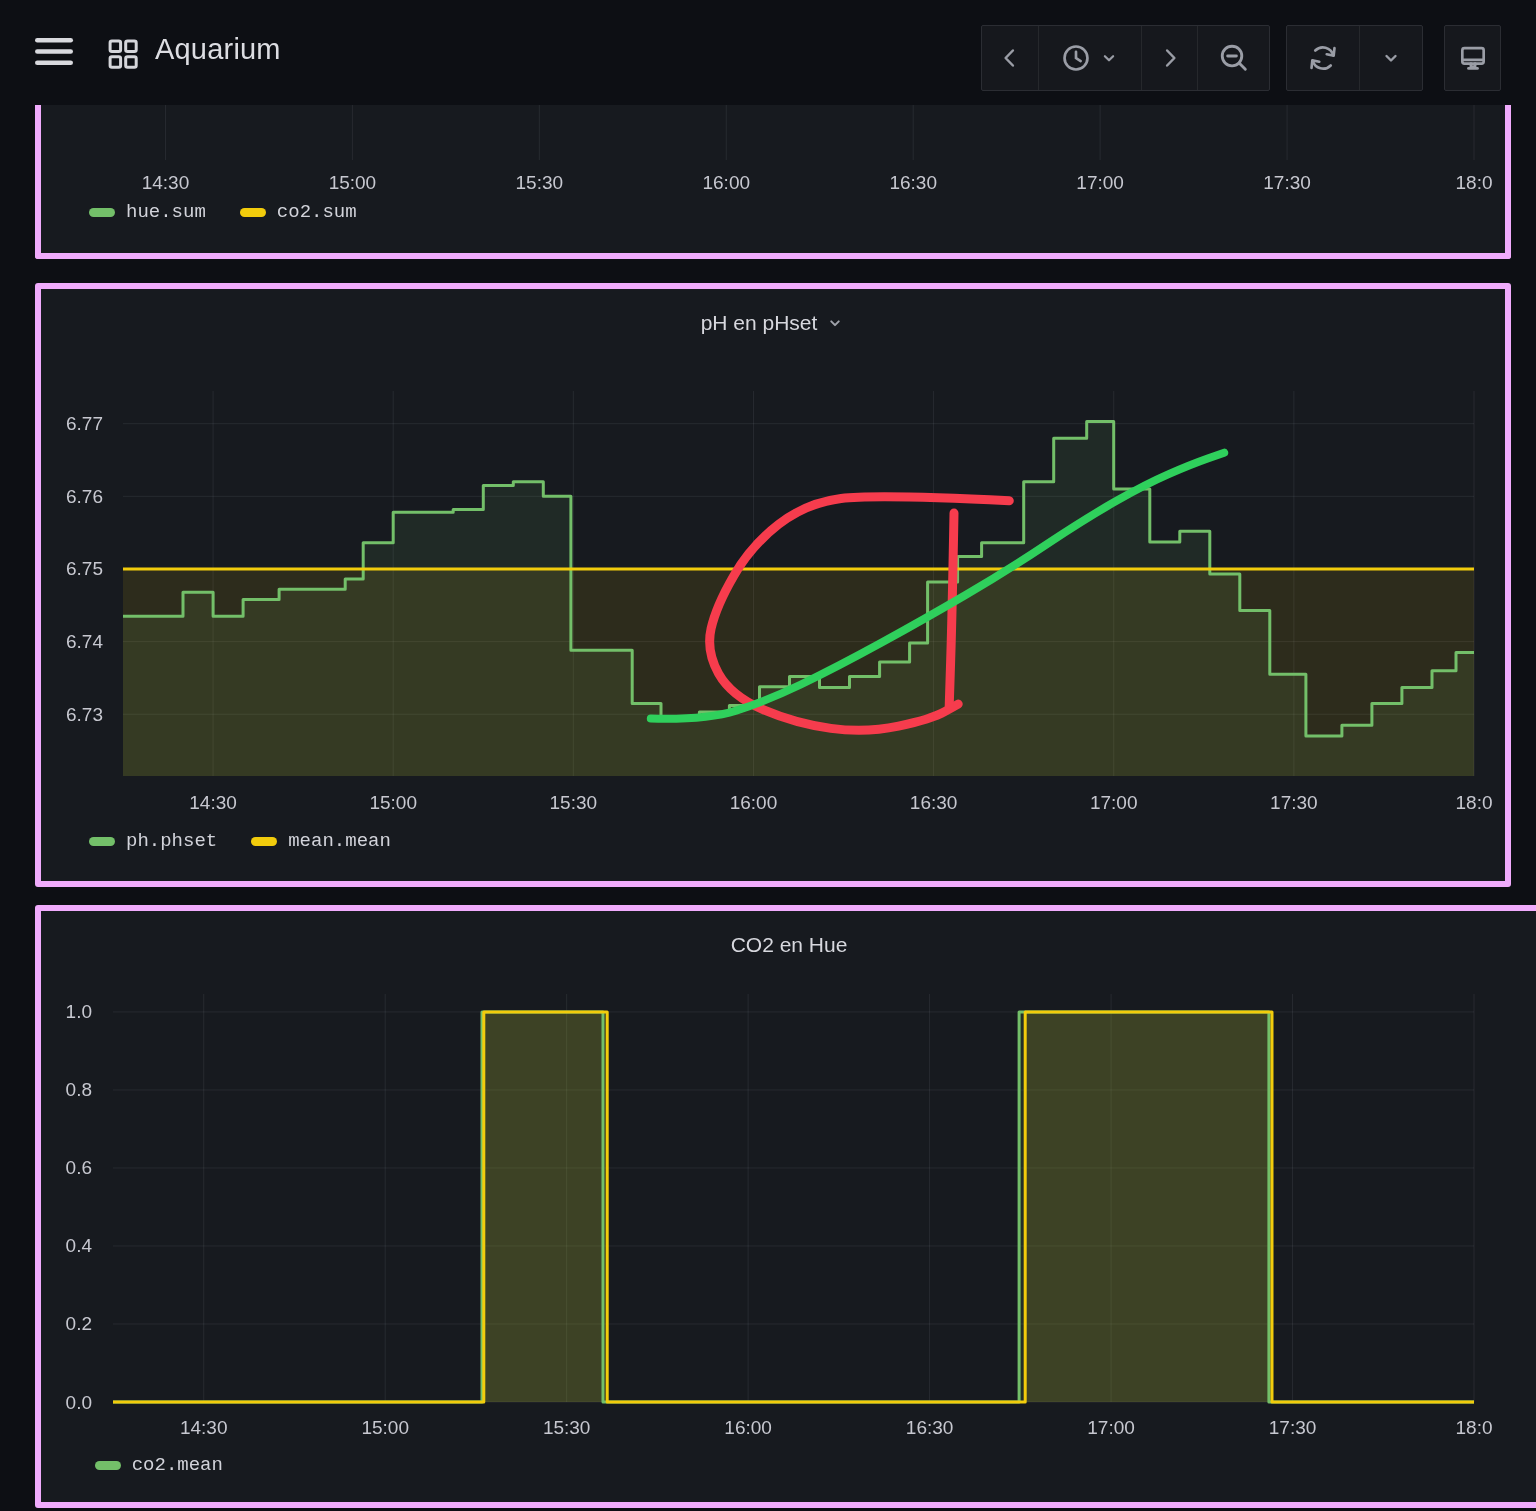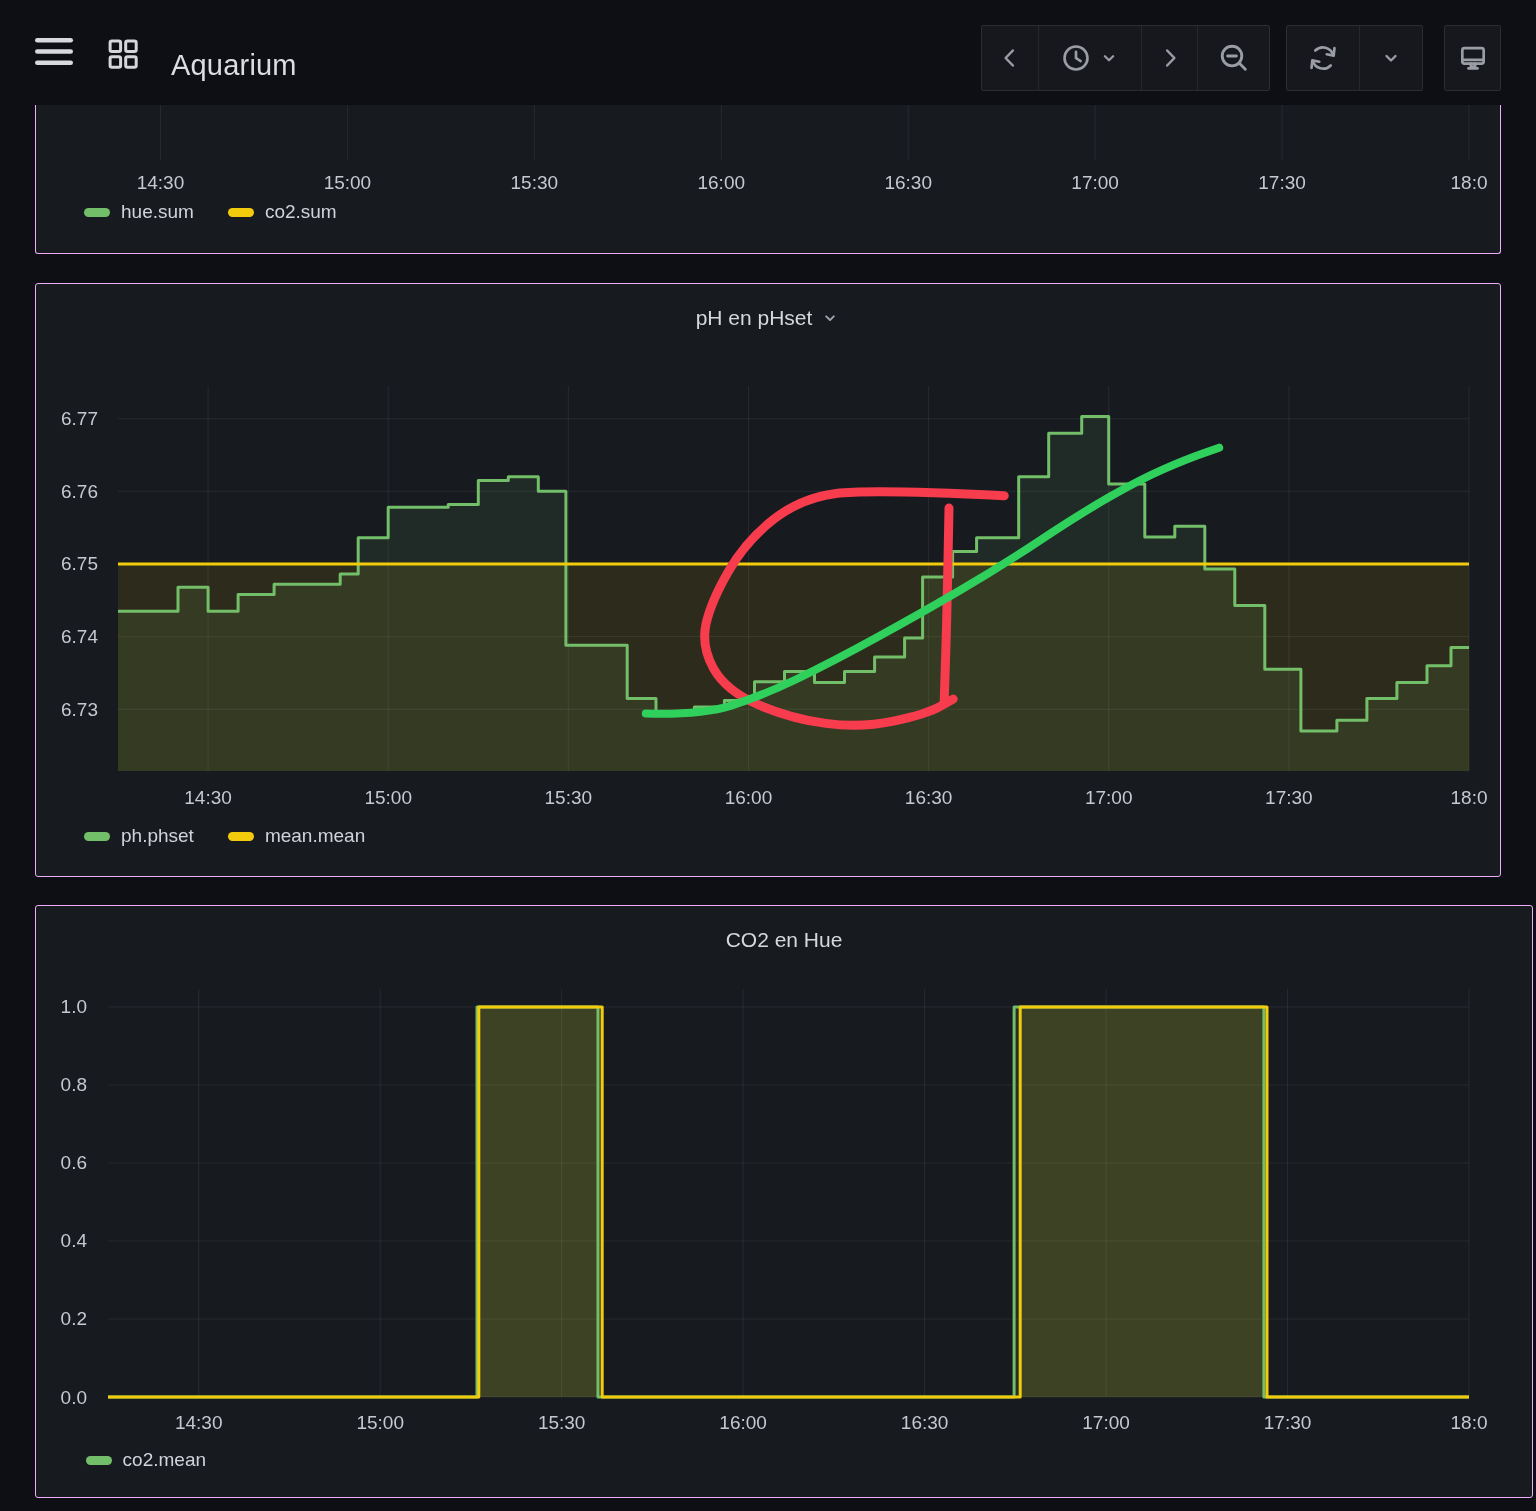--- a/index.html
+++ b/index.html
@@ -7,52 +7,52 @@
     width:1536px;height:1511px;position:relative;overflow:hidden;
     background:#0d0f14;color:#c9cad3;
     font-family:"Liberation Sans", sans-serif;
   }
   
   .topbar{position:absolute;left:0;top:0;width:1536px;height:105px;}
   .icon-btn{background:transparent;border:none;padding:0;cursor:pointer;display:flex;align-items:center;justify-content:center;}
   #menu-btn{position:absolute;left:33px;top:38px;width:44px;height:30px;}
   #apps-btn{position:absolute;left:104px;top:36px;width:38px;height:38px;}
   #app-title{
-    position:absolute;left:155px;top:33px;margin:16px;
+    position:absolute;left:155px;top:33px;margin:0;
     font-size:29px;font-weight:500;color:#dcdde2;letter-spacing:.2px;cursor:pointer;
   }
   .tb-group{
     position:absolute;top:25px;height:66px;display:flex;align-items:stretch;
     background:#16181d;border:1px solid #2b2d33;border-radius:2px;box-sizing:border-box;
   }
   #tb-group-time{left:981px;}
   #tb-group-refresh{left:1286px;}
   #tb-group-kiosk{left:1444px;}
   .tb-btn{background:transparent;border:none;cursor:pointer;display:flex;align-items:center;justify-content:center;gap:6px;padding:0;}
   .tb-btn + .tb-btn{border-left:1px solid #26282c;}
   .tb-btn svg{display:block;}
   
   .panel{
     position:absolute;left:35px;width:1464px;
-    background:#171a1f;border:1px solid #f0abfc;border-radius:3px;
+    background:#171a1f;border:6px solid #f0abfc;border-radius:3px;
     overflow:hidden;box-sizing:content-box;
   }
   #panel-sum{top:105px;height:148px;border-top:none;border-radius:0 0 3px 3px;}
   #panel-ph{top:283px;height:592px;}
   #panel-co2{top:905px;height:591px;padding-left:32px;}
   .panel-title{
     position:absolute;top:22px;left:0;right:0;margin:0;
     display:flex;align-items:center;justify-content:center;gap:8px;
     font-size:21px;font-weight:500;color:#d7d8de;cursor:pointer;
   }
   .panel-title .caret{display:flex;align-items:center;}
   .chart{position:absolute;left:0;top:0;}
   svg text{font-family:"Liberation Sans", sans-serif;}
   
-  .legend{position:absolute;left:48px;display:flex;align-items:center;gap:34px;}
+  .legend{position:absolute;left:48px;display:flex;align-items:center;gap:34px;font-family:Liberation Mono, monospace;}
   #panel-sum .legend{top:96px;}
   #panel-ph .legend{top:541px;}
   #panel-co2 .legend{top:543px;flex-direction:column;}
   .legend-item{display:flex;align-items:center;gap:11px;font-size:19px;color:#d2d3da;cursor:pointer;}
   .swatch{width:26px;height:9px;border-radius:4.5px;flex:none;}
 </style>
 </head>
 <body>
 
 <header class="topbar">

